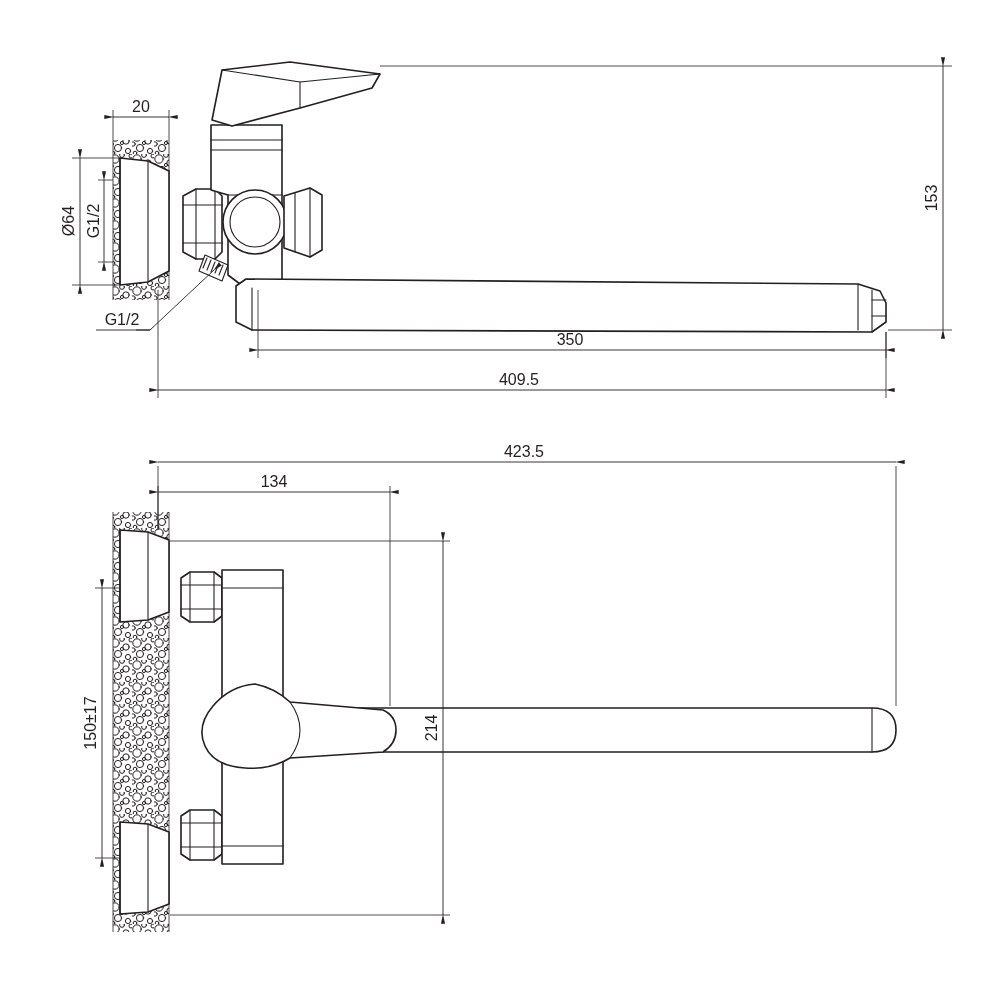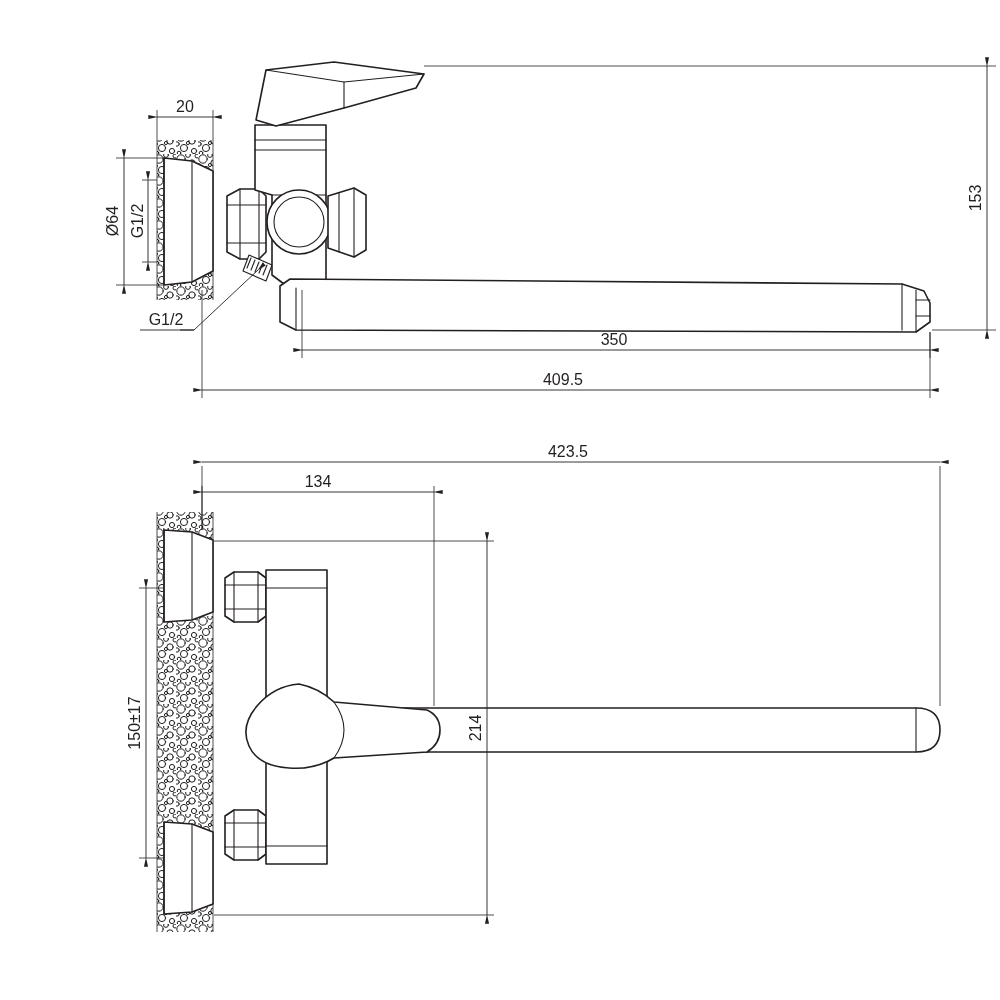--- a/index.html
+++ b/index.html
@@ -11,21 +11,20 @@
     width: 1000px;
     height: 1000px;
     font-family: "Liberation Sans", sans-serif;
     color: #1a1a1a;
     overflow: hidden;
   }
   #drawing-root {
     position: relative;
     width: 868px;
     height: 1000px;
-    margin-left: 44px;
   }
   svg#technical-drawing {
     display: block;
     width: 1000px;
     height: 1000px;
   }
   .outline-thin {
     fill: none;
     stroke: #231f20;
     stroke-width: 1.1;

